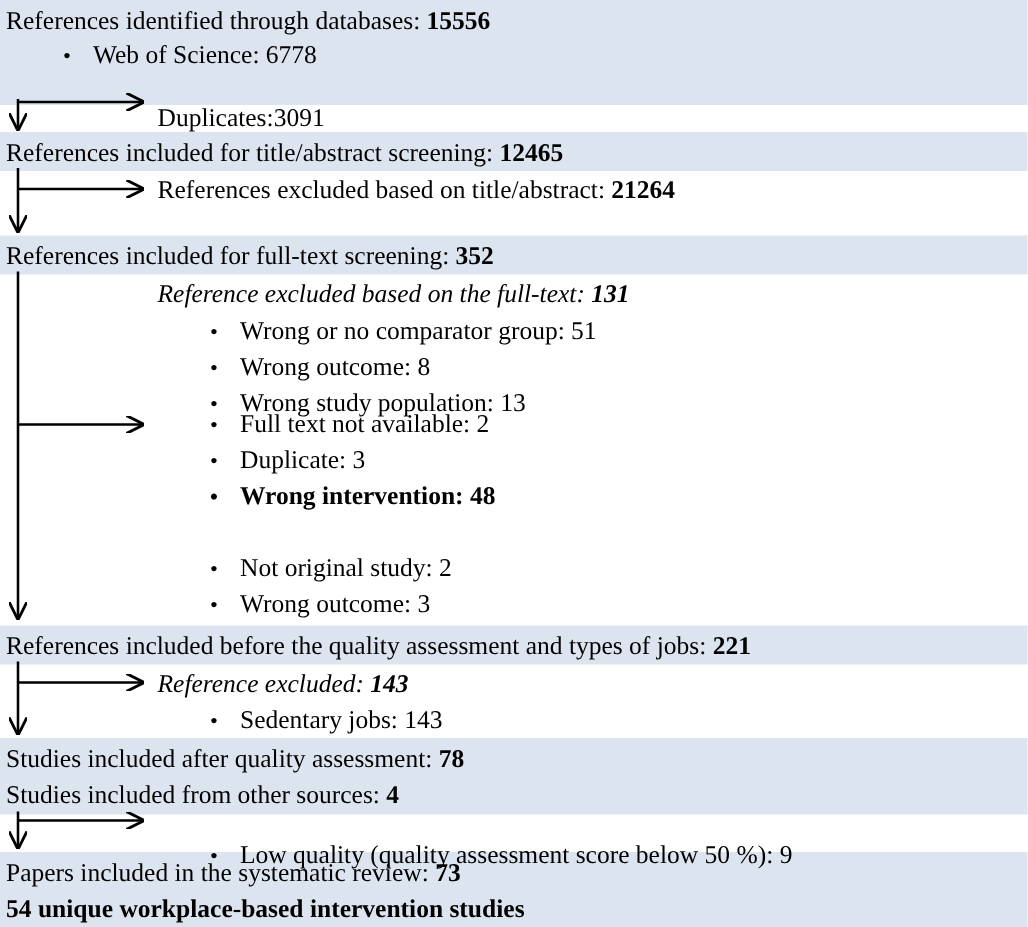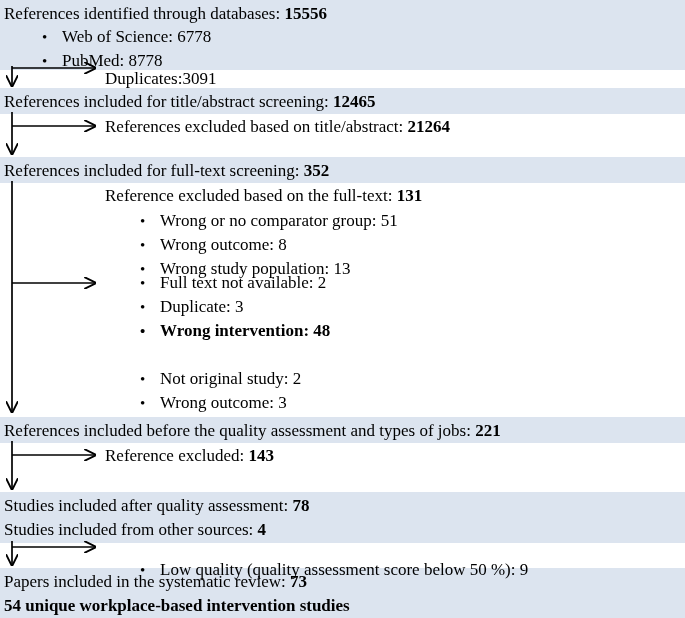--- a/index.html
+++ b/index.html
@@ -30,21 +30,21 @@
   }
   
   .row {
     position: absolute;
     white-space: nowrap;
     line-height: 25px;
     height: 25px;
   }
   .row.hdr   { left: 4px; }
   .row.lvl1  { left: 42px; }
-  .row.lvl2  { left: 105px; }
+  .row.lvl2  { left: 105px; font-style: italic; }
   .row.lvl3  { left: 140px; }
   .row.side  { left: 105px; }
   b { font-weight: bold; }
   .bullet {
     display: inline-block;
     width: 20px;
     text-align: left;
   }
   .bullet::before {
     content: "\2022";
@@ -109,23 +109,20 @@
       <line x1="12" y1="547" x2="95" y2="547" stroke="#000" stroke-width="1.7" marker-end="url(#ah-right)"></line>
     </g>
   </svg>
 
   <div class="row hdr" style="top:1px;">
     <span>References identified through databases: </span><b>15556</b>
   </div>
   <div class="row lvl1" style="top:24px;">
     <span class="bullet"></span><span>Web of Science: 6778</span>
   </div>
-  <div class="row lvl1" style="top:48px;">
-    <span class="bullet"></span><span>PubMed: 8778</span>
-  </div>
 
   <div class="row side" style="top:66px;">
     <span>Duplicates:3091</span>
   </div>
 
   <div class="row hdr" style="top:89px;">
     <span>References included for title/abstract screening: </span><b>12465</b>
   </div>
 
   <div class="row side" style="top:114px;">
@@ -164,20 +161,23 @@
     <span class="bullet"></span><span>Wrong outcome: 3</span>
   </div>
 
   <div class="row hdr" style="top:418px;">
     <span>References included before the quality assessment and types of jobs: </span><b>221</b>
   </div>
 
   <div class="row lvl2" style="top:443px;">
     <span>Reference excluded: </span><b>143</b>
   </div>
+  <div class="row lvl3" style="top:467px;">
+    <span class="bullet"></span><span>Sedentary jobs: 143</span>
+  </div>
 
   <div class="row hdr" style="top:493px;">
     <span>Studies included after quality assessment: </span><b>78</b>
   </div>
 
   <div class="row hdr" style="top:517px;">
     <span>Studies included from other sources: </span><b>4</b>
   </div>
 
   <div class="row lvl3" style="top:557px;">

